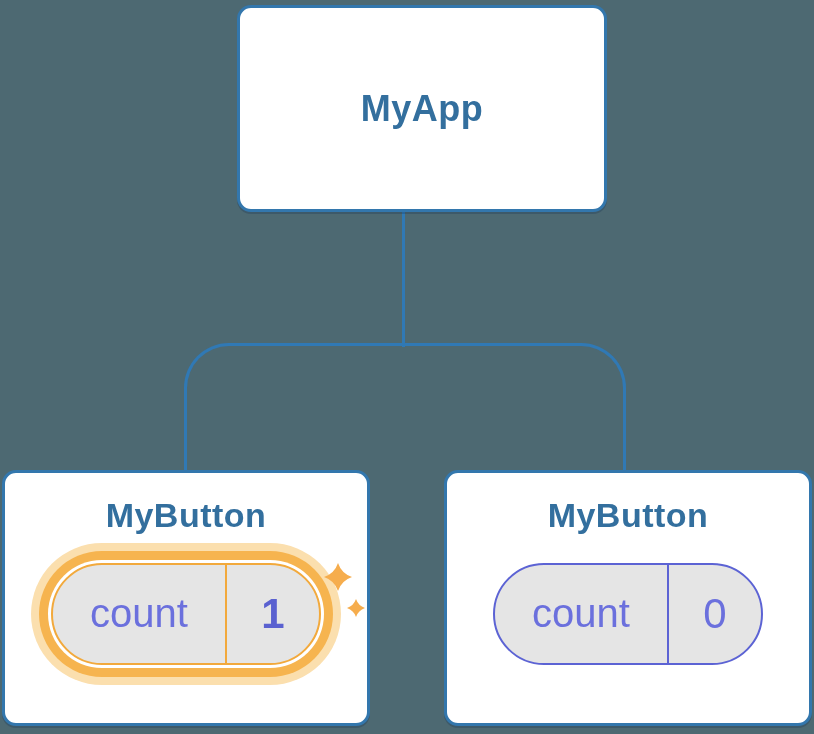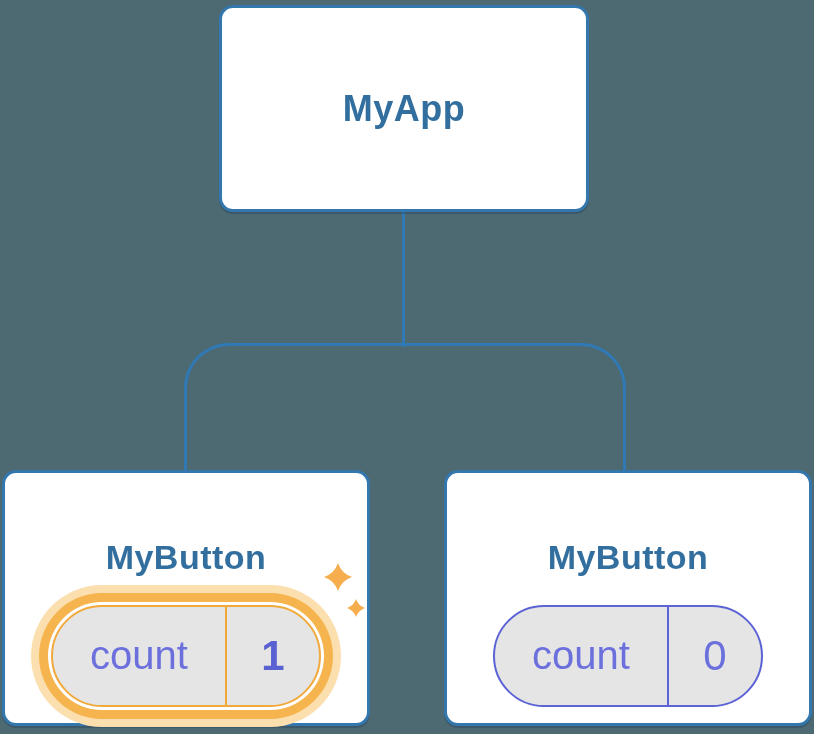--- a/index.html
+++ b/index.html
@@ -48,28 +48,28 @@
   
   .card{
     position:absolute;
     background:var(--card-bg);
     border:3px solid var(--card-border);
     border-radius:14px;
     box-shadow:0 2px 0 rgba(22,52,82,.28);
     box-sizing:border-box;
   }
   .card-root{
-    left:219px; top:5px;
+    left:237px; top:5px;
     width:370px; height:207px;
     display:flex; align-items:center; justify-content:center;
   }
   .card-child{
     top:470px; height:256px;
     display:flex; flex-direction:column; align-items:center;
-    padding-top:64px;
+    padding-top:22px;
   }
   .card-child-left{ left:2px;  width:368px; }
   .card-child-right{ left:444px; width:368px; }
 
   .node-title{
     color:var(--heading);
     font-size:36px;
     font-weight:700;
     letter-spacing:.5px;
     line-height:1.2;

